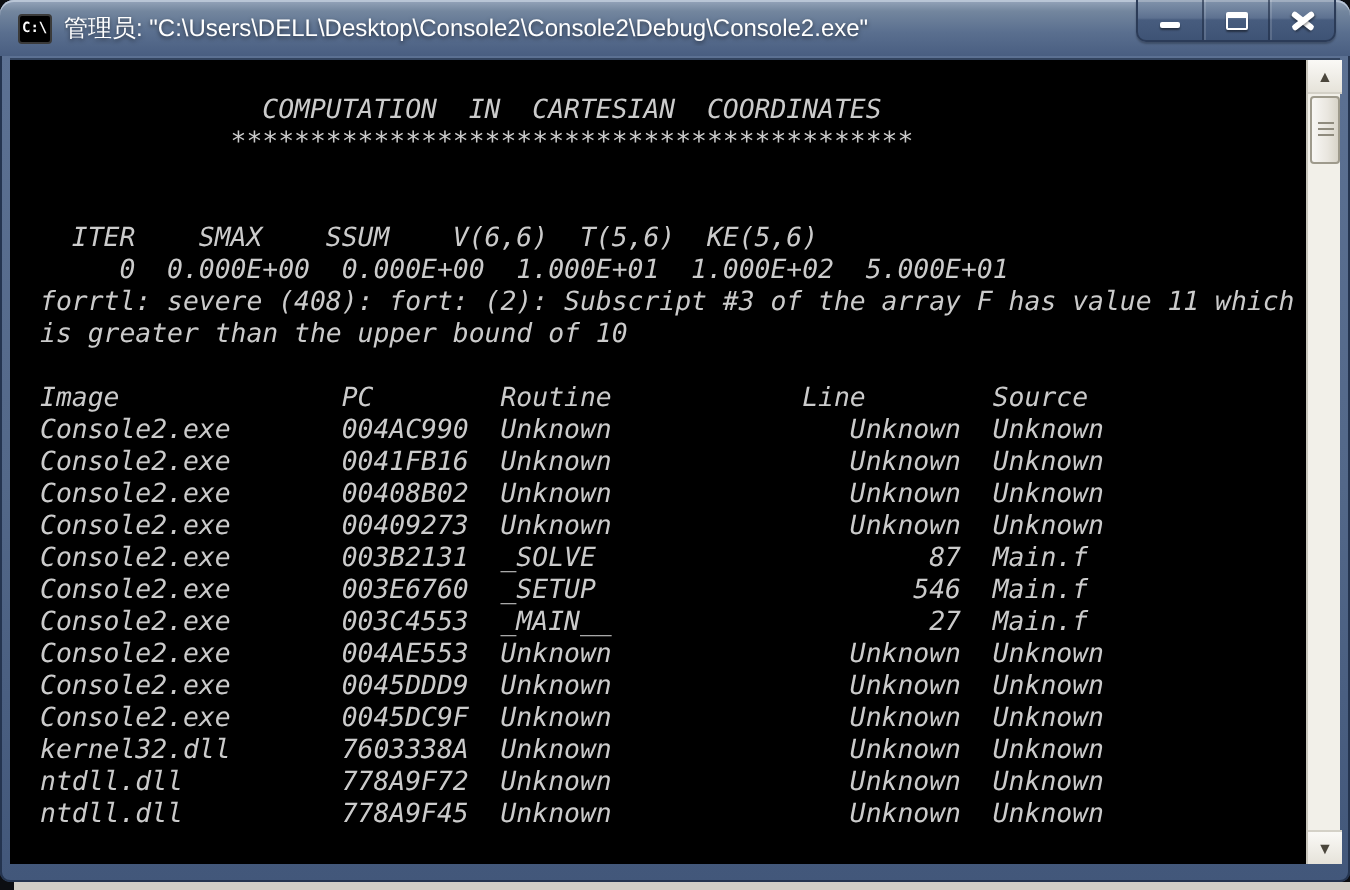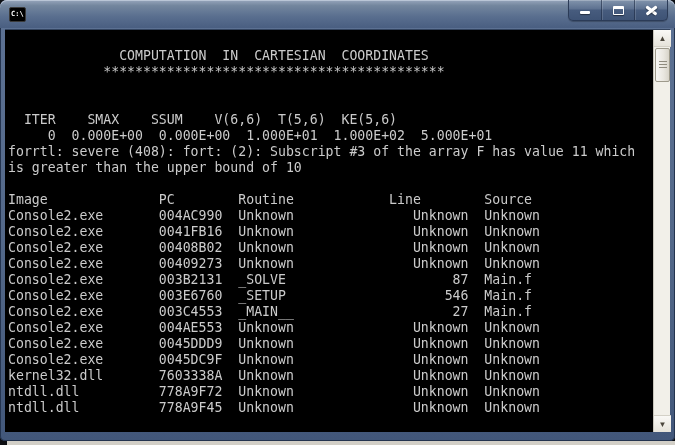--- a/index.html
+++ b/index.html
@@ -77,25 +77,26 @@
   .glyph-close::after  { transform: rotate(-38deg); }
 
   
   .console {
     position: absolute; left: 5px; top: 30px;
     width: 665px; height: 402px;
     background: #000000;
     box-shadow: 0 -1px 0 #33445f;
   }
   .console-text {
-    position: absolute; left: 3px; top: 2px;
+    position: absolute; left: 15px; top: 2px;
     font-family: "DejaVu Sans Mono", monospace;
     font-size: 13.2px; line-height: 16px;
     color: #cbcbcb;
     white-space: pre;
+    font-style: italic;
   }
   .console-text div { height: 16px; }
 
   
   .scrollbar {
     position: absolute; top: 0; right: 0;
     width: 17px; height: 402px;
     background: #f2f0e9;
     border-left: 1px solid #c9c6bc;
   }
@@ -129,20 +130,21 @@
 </style>
 </head>
 <body>
 
 <div class="window">
 
   <div class="titlebar">
     <div class="app-icon">
       <span class="app-icon-text">C:\</span>
     </div>
+    <div class="title-text">管理员: "C:\Users\DELL\Desktop\Console2\Console2\Debug\Console2.exe"</div>
     <div class="win-controls">
       <div class="win-btn">
         <span class="glyph-min"></span>
       </div>
       <div class="win-btn">
         <span class="glyph-max"></span>
       </div>
       <div class="win-btn">
         <span class="glyph-close"></span>
       </div>

